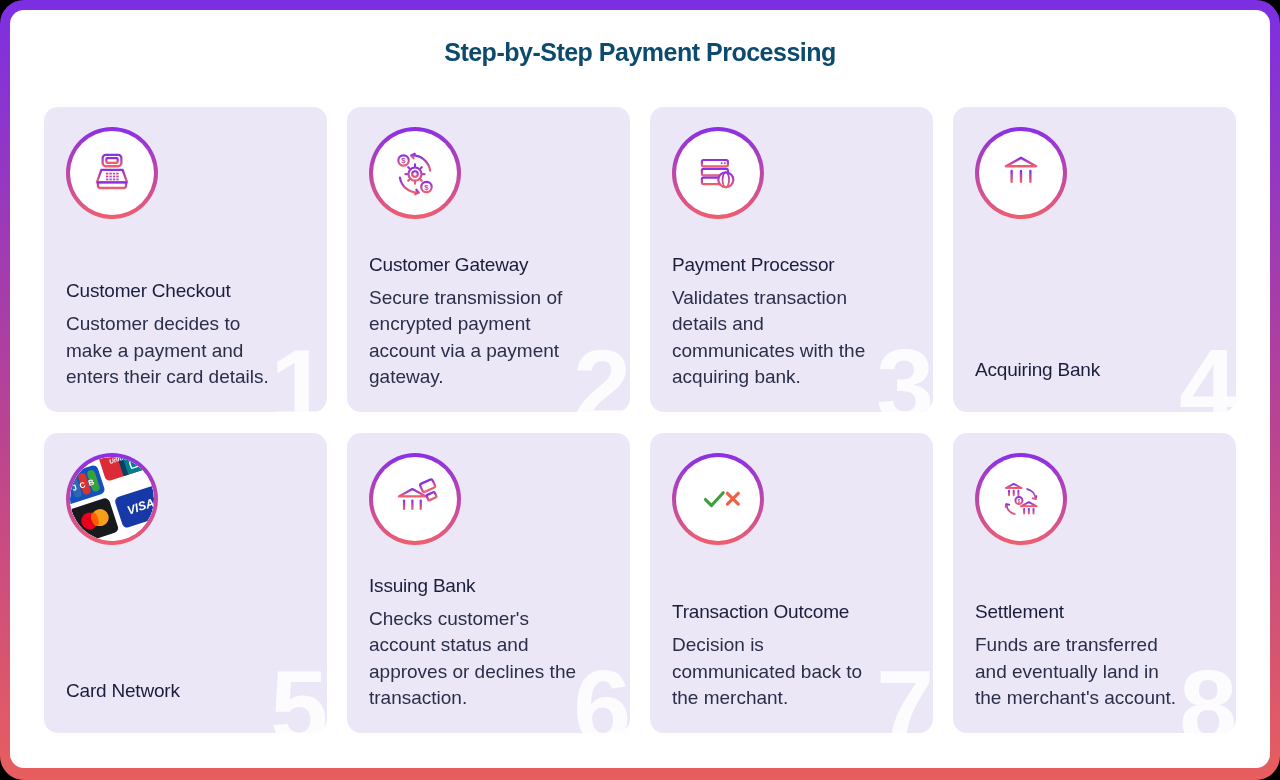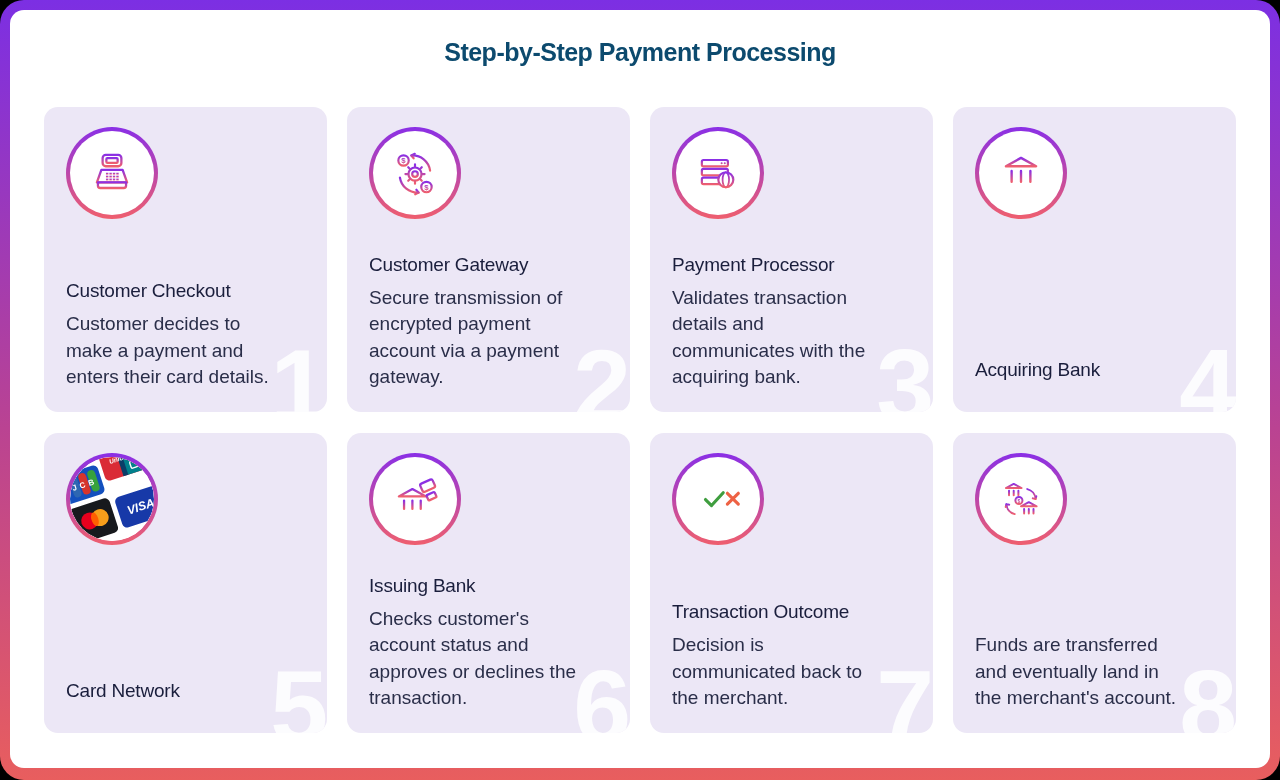--- a/index.html
+++ b/index.html
@@ -311,20 +311,21 @@
                 <path d="M30 14.5 a10.5 10.5 0 0 1 8 9.5"></path>
                 <path d="M38 24 l-2.7 -0.6 M38 24 l0.7 -2.7"></path>
                 <path d="M18 38.5 a10.5 10.5 0 0 1 -8 -9.5"></path>
                 <path d="M10 29 l2.7 0.6 M10 29 l-0.7 2.7"></path>
               </g>
               <text x="22" y="27.4" font-size="4.8" font-weight="bold" text-anchor="middle" fill="url(#g8)">$</text>
             </svg>
           </div>
         </div>
         <div class="text-block">
+          <h3 class="card-title">Settlement</h3>
           <p class="card-desc">Funds are transferred and eventually land in the merchant's account.</p>
         </div>
         <div class="num">8</div>
       </div>
 
     </div>
   </div>
 </div>
 
 </body></html>

